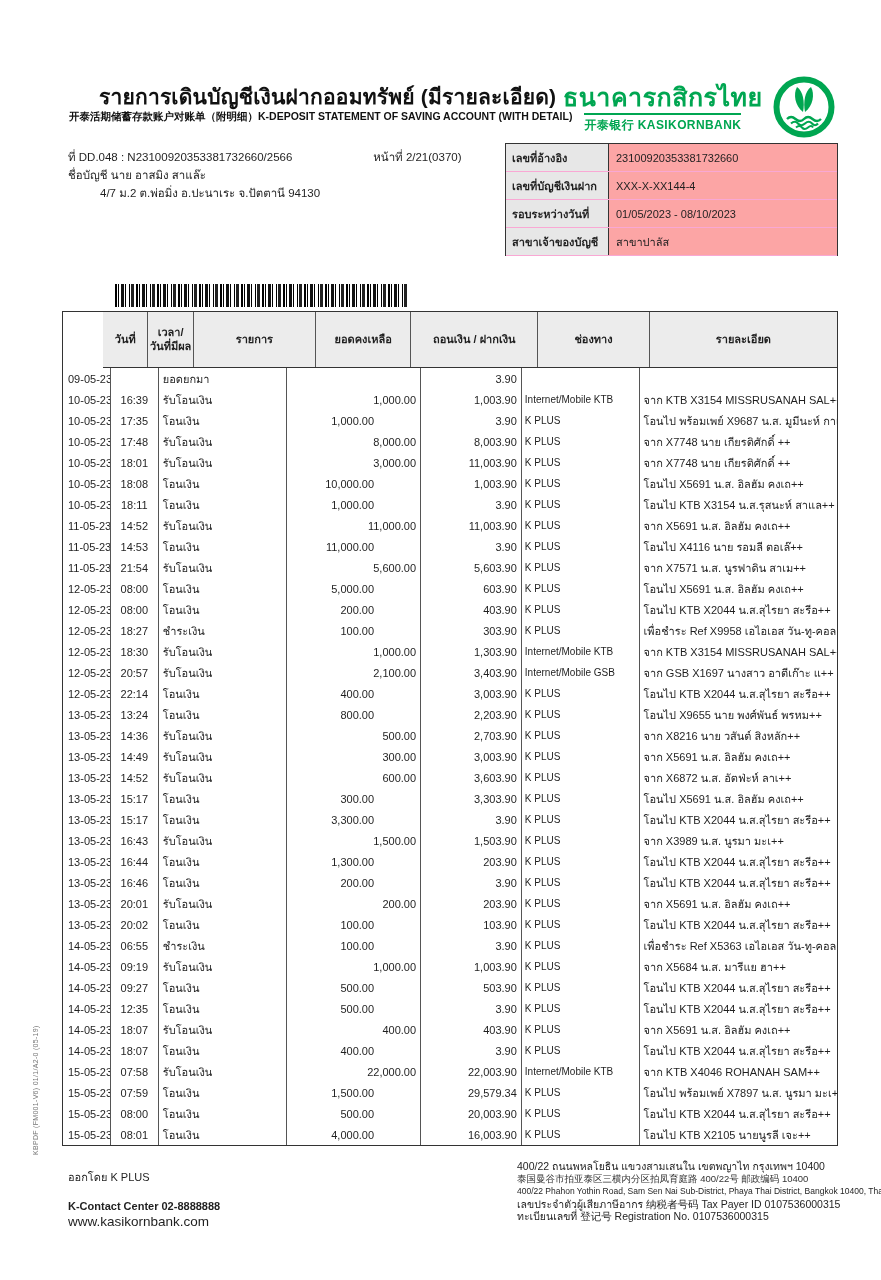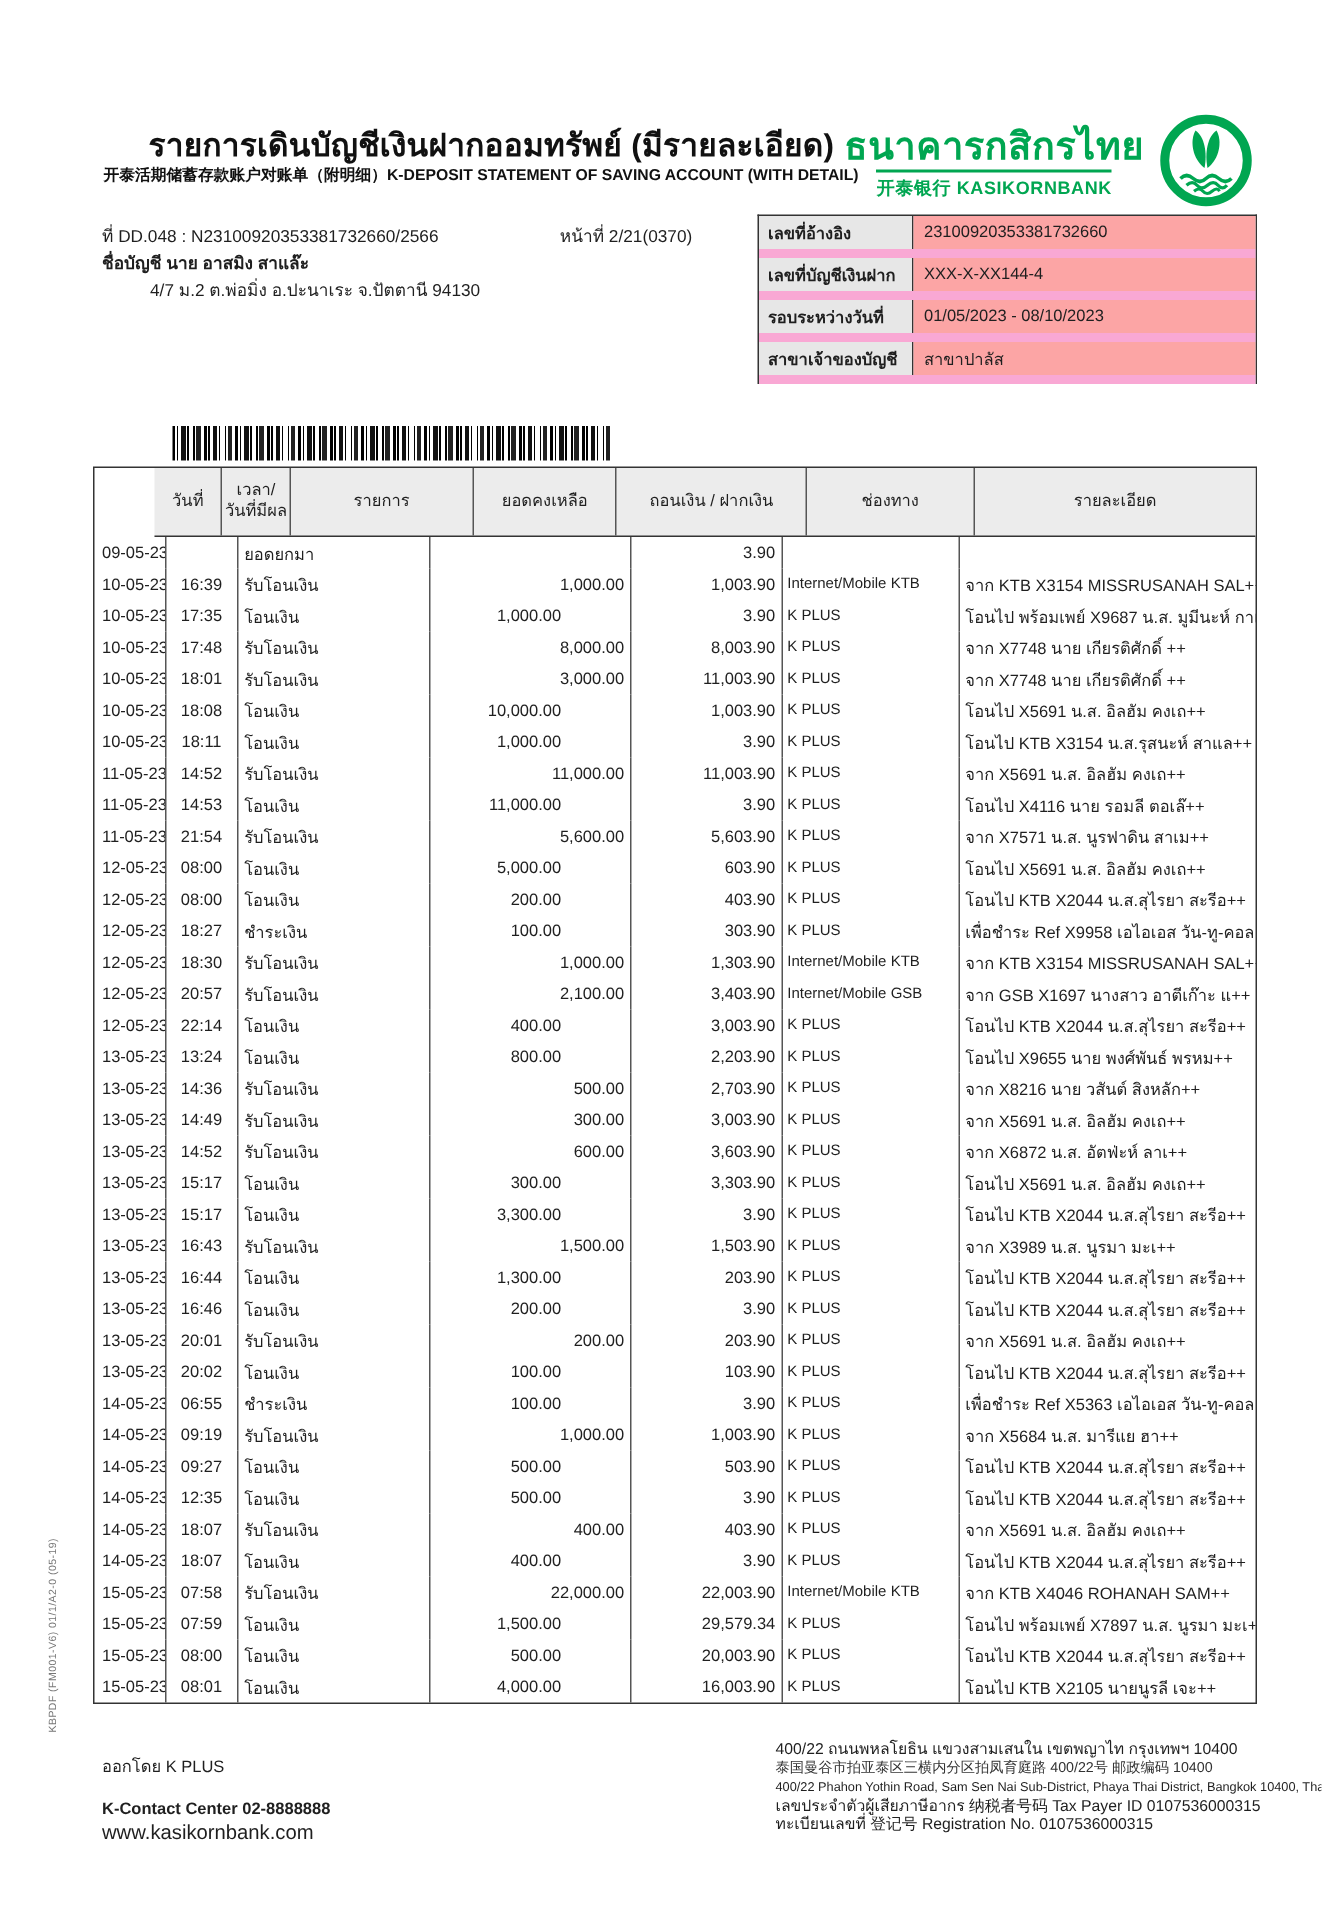--- a/index.html
+++ b/index.html
@@ -16,40 +16,40 @@
   .subtitle { left:69px; top:110px; font-size:10.5px; font-weight:bold; color:#111; }
 
   .logo { left:563px; top:76px; width:276px; display:flex; align-items:center; gap:10px; }
   .logo-text { display:flex; flex-direction:column; align-items:center; }
   .logo-th { font-size:25px; font-weight:bold; letter-spacing:.5px; line-height:1.05; }
   .logo-intl { font-size:12px; font-weight:bold; letter-spacing:.4px; border-top:2.5px solid; padding-top:2px; margin-top:2px; }
 
   
   .docline1 { left:68px; top:148px; font-size:11.5px; width:470px; }
   .docline1 .docno { display:inline-block; width:302px; }
-  .acctname { left:68px; top:166px; font-size:11.5px;font-weight:bold; }
+  .acctname { left:68px; top:166px; font-size:11.5px; }
   .acctaddr { left:100px; top:184px; font-size:11.5px; }
 
   .info-table { left:505px; top:143px; width:333px; border:1px solid #333; border-bottom:none; }
-  .info-row { display:flex; border-bottom:6px solid #f9a8d4; height:28px; }
+  .info-row { display:flex; border-bottom:1px solid #f9a8d4; height:28px; }
   .info-label { width:103px; background:#e7e7e7; border-right:1px solid #333;
     font-size:11px; font-weight:bold; display:flex; align-items:center; padding-left:6px; }
   .info-value { flex:1; font-size:11px; display:flex; align-items:center; padding-left:7px; background:#fca5a5; }
 
   
   .barcode { left:115px; top:284px; width:293px; height:23px;
     background:repeating-linear-gradient(90deg,
       #000 0 2px, #fff 2px 3px, #000 3px 4px, #fff 4px 6px,
       #111 6px 9px, #fff 9px 10px, #000 10px 11px, #fff 11px 14px,
       #000 14px 15px, #fff 15px 16px, #222 16px 19px, #fff 19px 21px);
   }
 
   
   .txn { left:62px; top:311px; width:776px; border:1.5px solid #333; font-size:11px; }
-  .thead { display:flex; height:46px; background:#ececec; border-bottom:1.5px solid #333; font-weight:normal;margin-left:40px; }
+  .thead { display:flex; height:56px; background:#ececec; border-bottom:1.5px solid #333; font-weight:bold;margin-left:40px; }
   .thead .c { display:flex; flex-direction:column; align-items:center; justify-content:center; line-height:1.25; }
   .c { border-right:1px solid #555; overflow:hidden; white-space:nowrap; }
   .c:last-child { border-right:none; }
   .w-date{width:48px;} .w-time{width:48px;} .w-desc{width:129px;} .w-amt{width:134px;}
   .w-bal{width:101px;} .w-chan{width:118px;} .w-det{width:198px;}
   .trow { display:flex; height:21px; align-items:center; }
   .trow .c { height:100%; display:flex; align-items:center; }
   .cell-date { padding-left:5px; }
   .cell-time { justify-content:center; }
   .cell-desc { padding-left:4px; }

